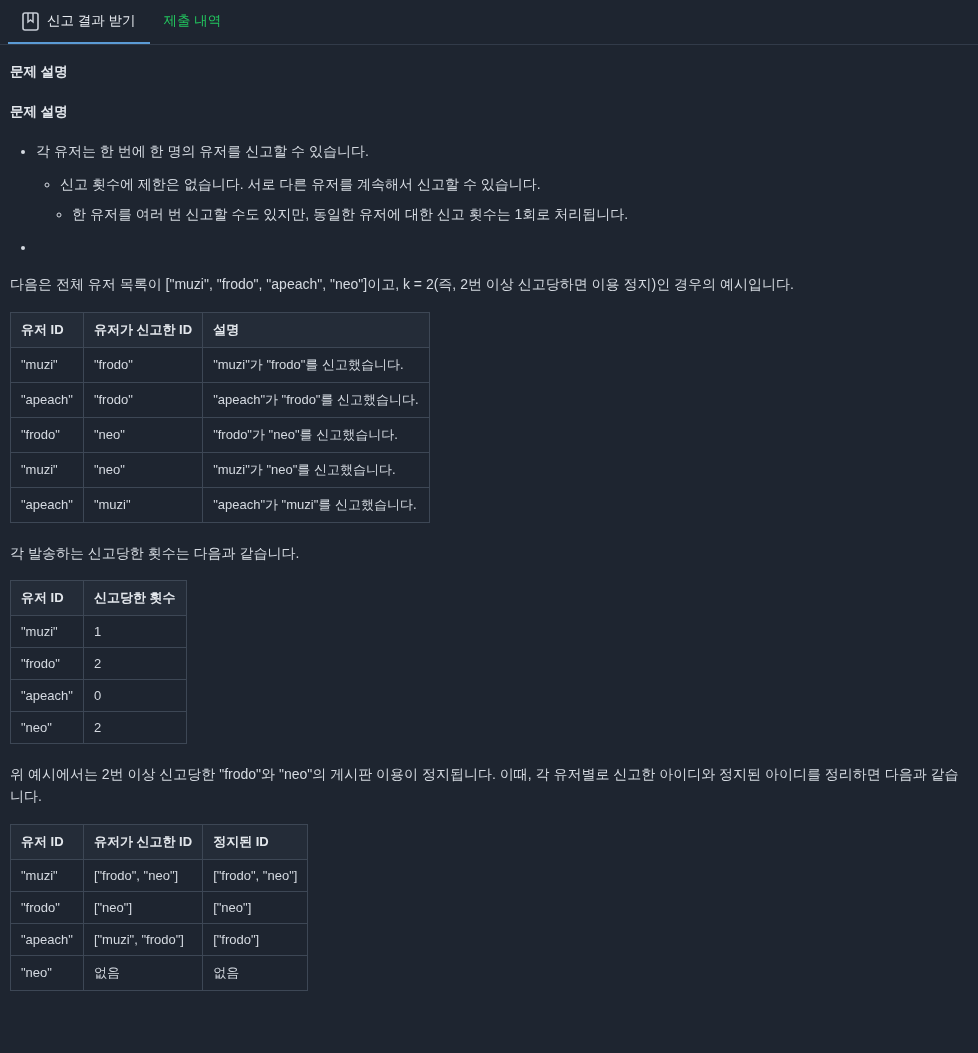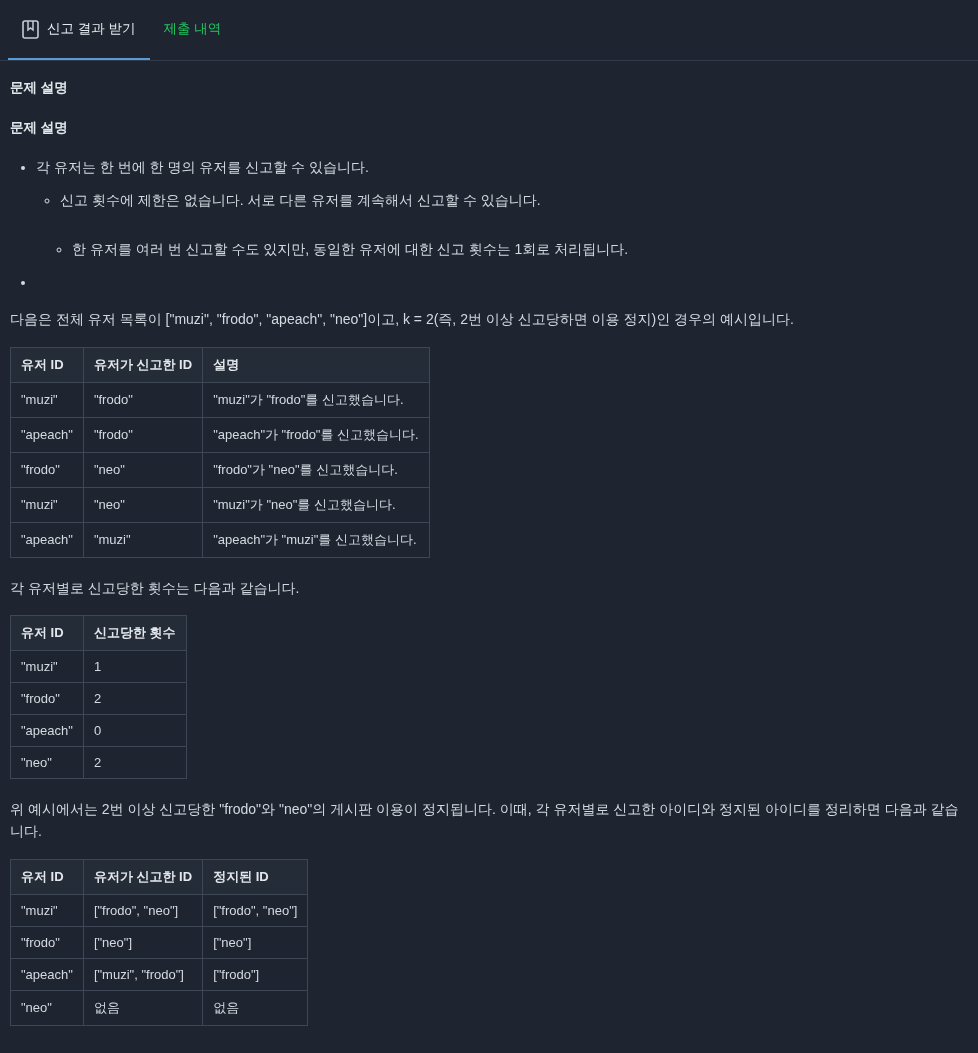--- a/index.html
+++ b/index.html
@@ -13,21 +13,21 @@
   }
   body {
     width: 978px;
     min-height: 1053px;
   }
 
   
   .tabbar {
     display: flex;
     align-items: stretch;
-    height: 61px;
+    height: 45px;
     border-bottom: 1px solid #323b49;
     background: #1e2530;
     padding-left: 8px;
   }
   .tab {
     display: flex;
     align-items: center;
     gap: 8px;
     padding: 0 14px;
     font-size: 13.5px;
@@ -72,21 +72,21 @@
   ul.lvl1 > li {
     margin-bottom: 12px;
     line-height: 1.5;
   }
   ul.lvl2 {
     margin: 12px 0 0 0;
     padding-left: 24px;
     list-style: circle;
   }
   ul.lvl2 > li {
-    margin-bottom: 28px;
+    margin-bottom: 9px;
     line-height: 1.5;
   }
   ul.lvl2 > li:last-child { margin-bottom: 0; margin-left: 12px; }
 
   
   table.doc-table {
     border-collapse: collapse;
     margin: 0 0 20px 0;
     font-size: 13px;
   }
@@ -177,21 +177,21 @@
         <td>"muzi"가 "neo"를 신고했습니다.</td>
       </tr>
       <tr>
         <td>"apeach"</td>
         <td>"muzi"</td>
         <td>"apeach"가 "muzi"를 신고했습니다.</td>
       </tr>
     </tbody>
   </table>
 
-  <p class="para">각 유저별로 신고당한 횟수는 다음과 같습니다.</p>
+  <p class="para">각 발송하는 신고당한 횟수는 다음과 같습니다.</p>
 
   <table class="doc-table">
     <thead>
       <tr>
         <th>유저 ID</th>
         <th>신고당한 횟수</th>
       </tr>
     </thead>
     <tbody>
       <tr>

